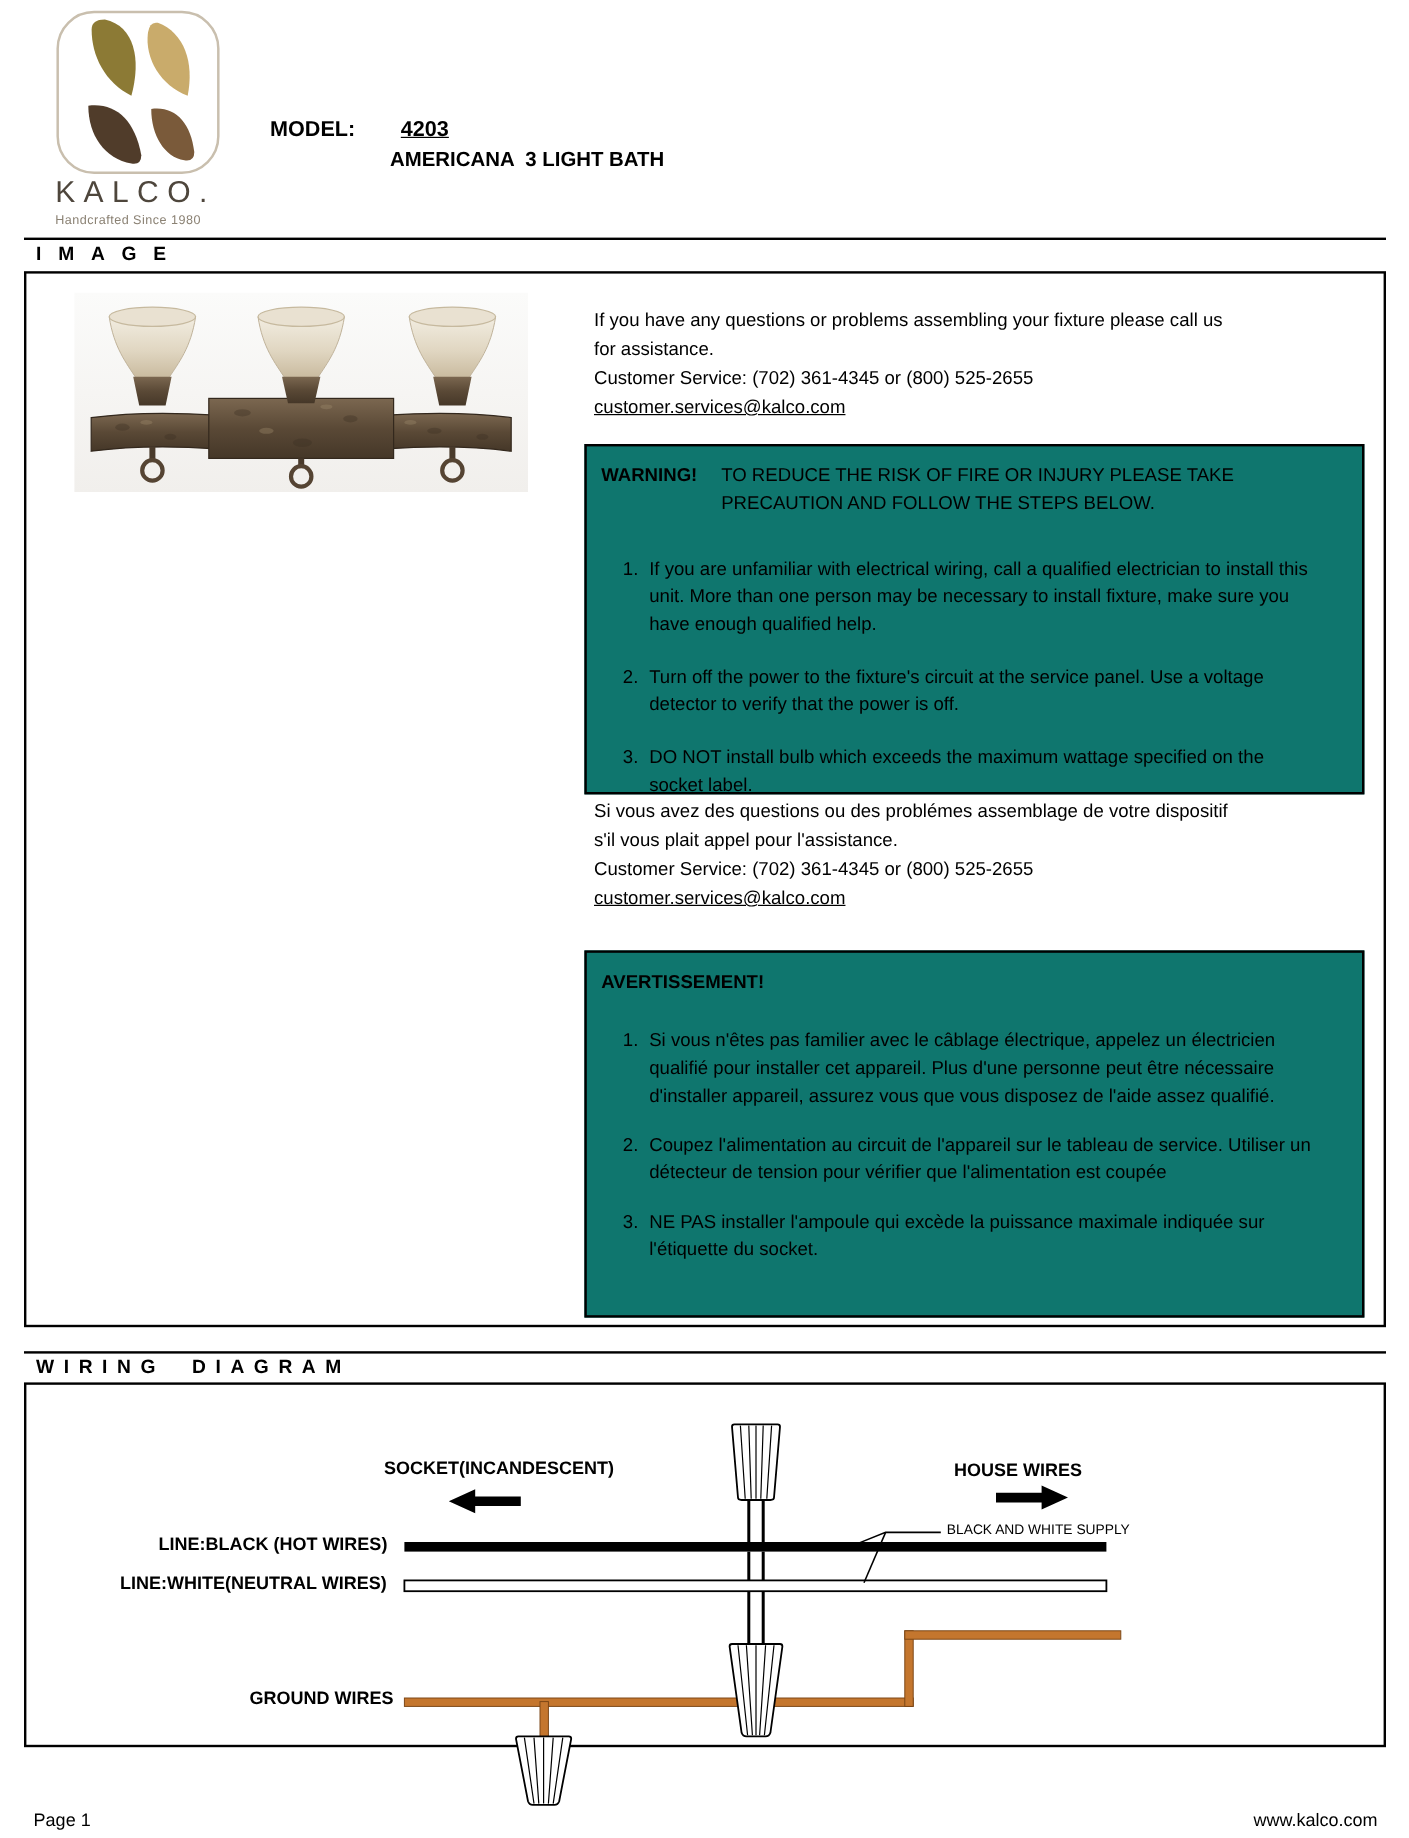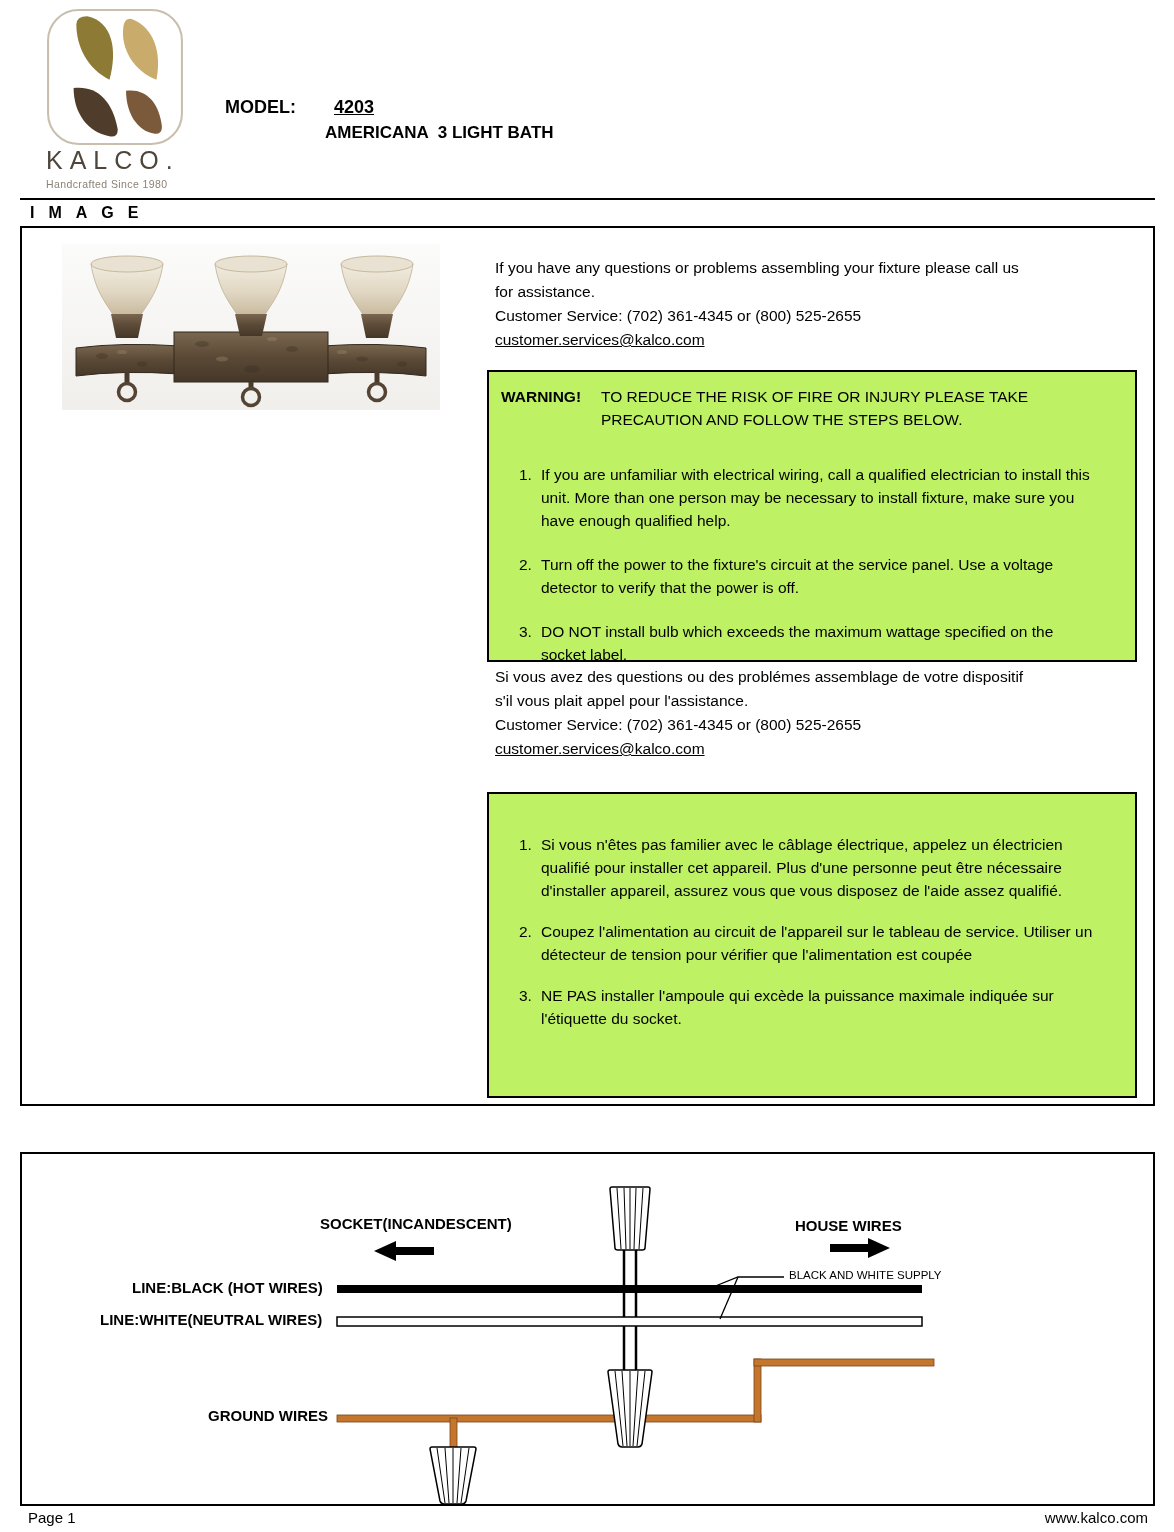--- a/index.html
+++ b/index.html
@@ -20,37 +20,37 @@
   
   .section-bar { position:absolute; left:20px; width:1135px; border-top:2px solid #000; display:flex; align-items:center; }
   .image-bar { top:198px; height:28px; }
   .wiring-bar { top:1126px; height:26px; }
   .section-title { font-weight:bold; font-size:16px; padding-left:10px; }
   .image-title { letter-spacing:14px; }
   .wiring-title { letter-spacing:8px; word-spacing:10px; }
 
   .content-box { position:absolute; left:20px; width:1135px; border:2px solid #000; background:#fff; }
   .image-box { top:226px; height:880px; }
-  .wiring-box { top:1152px; height:354px; }
+  .wiring-box { top:1152px; height:304px; }
 
   
   .fixture-photo { position:absolute; left:40px; top:16px; width:378px; height:166px;
                    background:linear-gradient(180deg,#fbfbfa 0%,#f1efec 100%); }
   .fixture-photo svg { width:100%; height:100%; display:block; }
 
   
   .contact { position:absolute; left:473px; font-size:15.5px; line-height:24px; }
   .contact-en { top:28px; }
   .contact-fr { top:437px; }
   .contact-text { white-space:pre-line; }
   .email { color:#000; text-decoration:underline; cursor:pointer; }
 
   
   .warn-box { position:absolute; left:465px; width:650px; border:2px solid #000;
-              padding:13px 14px 8px 12px; font-size:15.5px; line-height:23px; background:#bef264; }
+              padding:13px 14px 8px 12px; font-size:15.5px; line-height:23px; background:#0f766e; }
   .warn-en { top:142px; height:292px; }
   .warn-fr { top:564px; height:306px; }
   .warn-head { display:flex; }
   .warn-label { font-weight:bold; flex:0 0 100px; }
   .warn-fr .warn-label { flex:0 0 168px; }
   .warn-heading { white-space:pre-line; }
   .warn-items { margin-top:32px; padding-left:18px; }
   .warn-fr .warn-items { margin-top:26px; }
   .warn-item { display:flex; margin-bottom:21px; }
   .warn-fr .warn-item { margin-bottom:18px; }
@@ -189,39 +189,43 @@
 
     <div class="contact contact-fr">
       <div class="contact-text">Si vous avez des questions ou des problémes assemblage de votre dispositif
 s'il vous plait appel pour l'assistance.
 Customer Service: (702) 361-4345 or (800) 525-2655</div>
       <a class="email">customer.services@kalco.com</a>
     </div>
 
     <div class="warn-box warn-fr">
       <div class="warn-head">
+        <span class="warn-label">AVERTISSEMENT!</span>
       </div>
       <div class="warn-items">
         <div class="warn-item">
           <span class="num">1.</span>
           <span class="txt">Si vous n'êtes pas familier avec le câblage électrique, appelez un électricien qualifié pour installer cet appareil. Plus d'une personne peut être nécessaire d'installer appareil, assurez vous que vous disposez de l'aide assez qualifié.</span>
         </div>
         <div class="warn-item">
           <span class="num">2.</span>
           <span class="txt">Coupez l'alimentation au circuit de l'appareil sur le tableau de service. Utiliser un détecteur de tension pour vérifier que l'alimentation est coupée</span>
         </div>
         <div class="warn-item">
           <span class="num">3.</span>
           <span class="txt">NE PAS installer l'ampoule qui excède la puissance maximale indiquée sur l'étiquette du socket.</span>
         </div>
       </div>
     </div>
 
   </section>
 
+  <div class="section-bar wiring-bar">
+    <span class="section-title wiring-title">WIRING DIAGRAM</span>
+  </div>
 
   <section class="content-box wiring-box">
     <svg class="wiring-svg" viewBox="0 0 1135 354">
 
       <g>
         <rect x="315" y="261" width="424" height="7" stroke="#7a4515" stroke-width="0.8" fill="#c4762e"></rect>
         <rect x="732" y="205" width="7" height="63" stroke="#7a4515" stroke-width="0.8" fill="#c4762e"></rect>
         <rect x="732" y="205" width="180" height="7" stroke="#7a4515" stroke-width="0.8" fill="#c4762e"></rect>
         <rect x="428" y="264" width="7" height="31" stroke="#7a4515" stroke-width="0.8" fill="#c4762e"></rect>
       </g>

